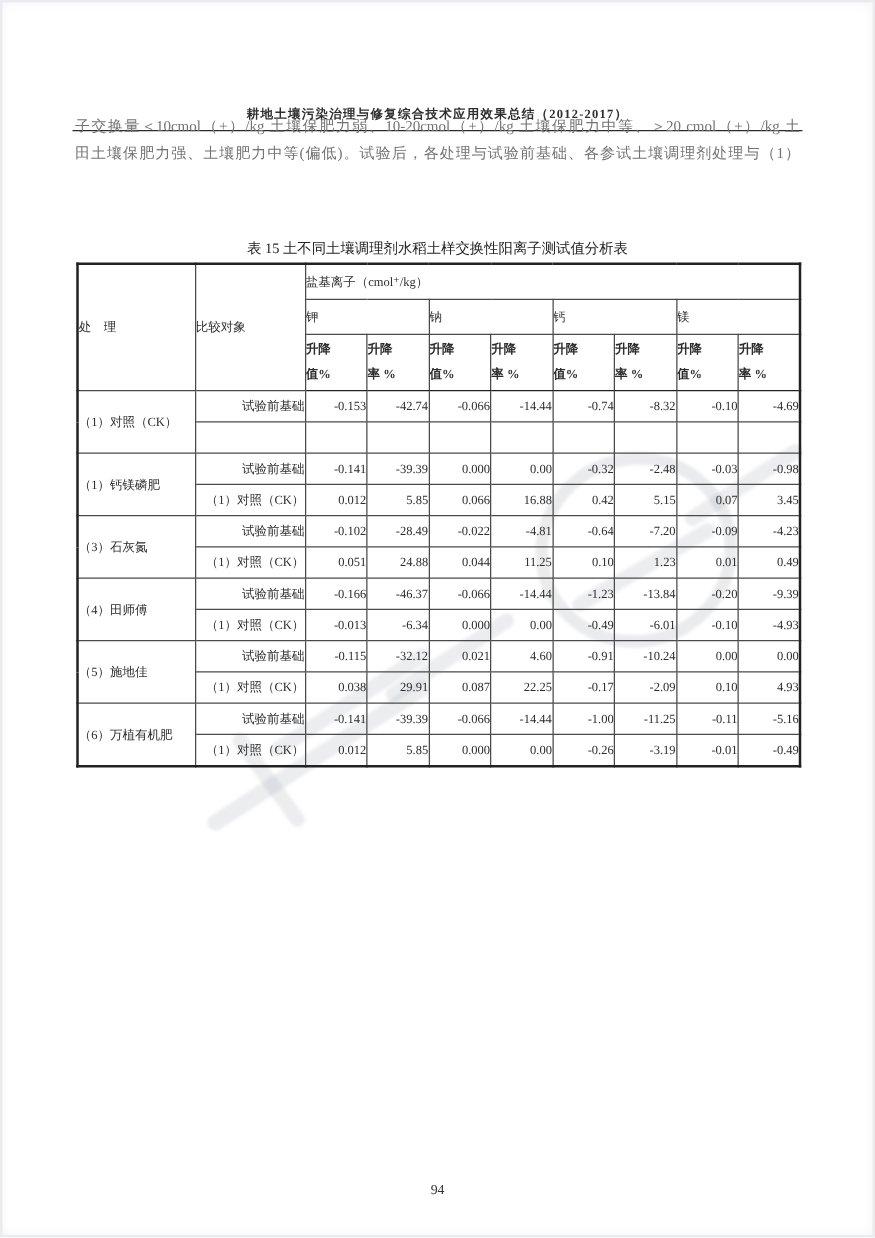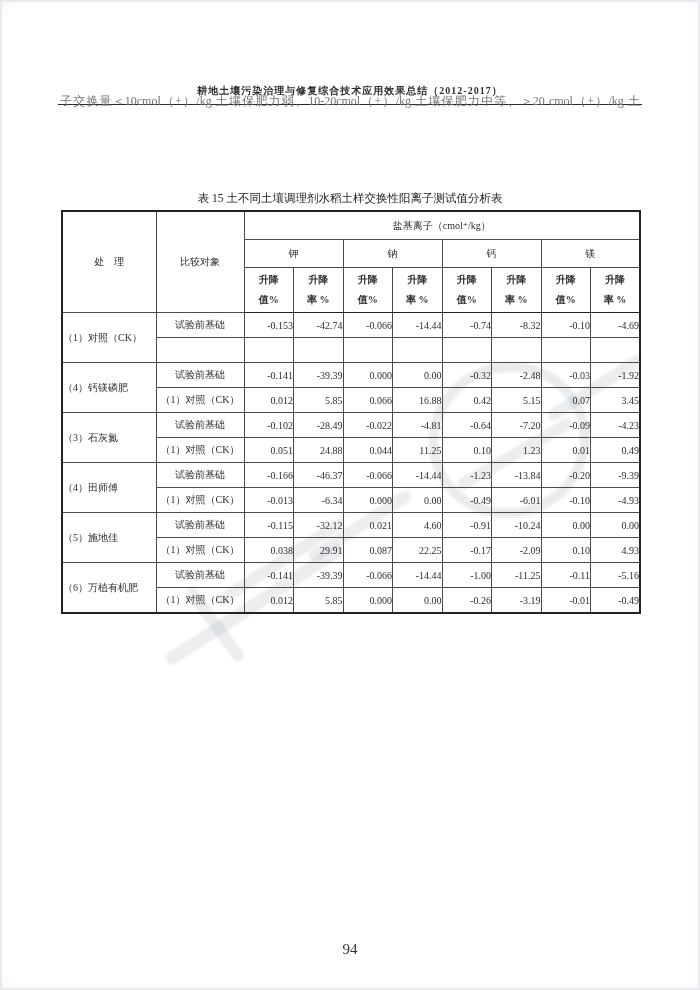--- a/index.html
+++ b/index.html
@@ -30,34 +30,34 @@
   table.data{
     position:absolute;top:210px;left:61px;width:578px;z-index:2;
     border-collapse:collapse;table-layout:fixed;
     font-size:10px;color:#2d2d2d;background:transparent;
     border:2px solid #222;
   }
   table.data th, table.data td{
     border:1px solid #4a4a4a;font-weight:normal;padding:0;
     overflow:hidden;white-space:nowrap;background:transparent;
   }
-  thead th{text-align:center;}
+  thead th{text-align:left;}
   tr.band-1 th{height:27px;}
   tr.band-2 th{height:27px;}
   tr.band-3 th{height:44px;}
   tr.band-3 th .l{line-height:20px;}
   thead tr.band-3 th, thead th.span-head{border-bottom:1.5px solid #222;font-weight:bold;}
   tbody td, tbody th{height:24px;}
   tbody tr.group-start td, tbody tr.group-start th{border-top:1.5px solid #222;}
   td.trt{text-align:left;padding-left:6px;}
-  td.cmp{text-align:center;padding-left:9px;}
+  td.cmp{text-align:right;padding-left:9px;}
   td.val{text-align:right;padding-right:12px;}
   .page-number{
     position:absolute;bottom:32px;left:0;width:700px;z-index:2;
-    text-align:center;font-size:15px;color:#333;
+    text-align:center;font-size:11px;color:#333;
   }
   
   .wm{position:absolute;z-index:1;pointer-events:none;filter:blur(1.2px);}
   .wm-circle{
     left:428px;top:362px;width:142px;height:136px;border-radius:50%;
     border:10px solid rgba(156,163,175,0.22);transform:rotate(-18deg);
   }
   .wm-bar{background:rgba(156,163,175,0.20);border-radius:7px;}
   .wm-b1{left:150px;top:598px;width:210px;height:13px;transform:rotate(-33deg);}
   .wm-b2{left:205px;top:556px;width:150px;height:12px;transform:rotate(-33deg);}
@@ -76,20 +76,21 @@
 <div class="wm wm-bar wm-b2"></div>
 <div class="wm wm-bar wm-b3"></div>
 <div class="wm wm-bar wm-b4"></div>
 <div class="wm wm-bar wm-b5"></div>
 <div class="wm wm-bar wm-b6"></div>
 
 <div class="running-head">耕地土壤污染治理与修复综合技术应用效果总结（2012-2017）</div>
 
 <div class="paragraph" id="paragraph">
     <div class="line fill">子交换量＜10cmol（+）/kg 土壤保肥力弱、10-20cmol（+）/kg 土壤保肥力中等、＞20 cmol（+）/kg 土</div>
+    <div class="line fill">田土壤保肥力强、土壤肥力中等(偏低)。试验后，各处理与试验前基础、各参试土壤调理剂处理与（1）</div>
   </div>
 
 <div class="table-title">表 15 土不同土壤调理剂水稻土样交换性阳离子测试值分析表</div>
 
 <table class="data">
   <colgroup>
     <col style="width:94px">
       <col style="width:88px">
     <col style="width:49.5px">
       <col style="width:49.5px">
@@ -165,30 +166,30 @@
         <td class="val"></td>
         <td class="val"></td>
         <td class="val"></td>
         <td class="val"></td>
         <td class="val"></td>
         <td class="val"></td>
         <td class="val"></td>
         <td class="val"></td>
       </tr>
       <tr class="group-start">
-        <td rowspan="2" class="trt">（4）钙镁磷肥</td>
+        <td rowspan="2" class="trt">（1）钙镁磷肥</td>
         <td class="cmp">试验前基础</td>
         <td class="val">-0.141</td>
         <td class="val">-39.39</td>
         <td class="val">0.000</td>
         <td class="val">0.00</td>
         <td class="val">-0.32</td>
         <td class="val">-2.48</td>
         <td class="val">-0.03</td>
-        <td class="val">-1.92</td>
+        <td class="val">-0.98</td>
       </tr>
       <tr>
         <td class="cmp">（1）对照（CK）</td>
         <td class="val">0.012</td>
         <td class="val">5.85</td>
         <td class="val">0.066</td>
         <td class="val">16.88</td>
         <td class="val">0.42</td>
         <td class="val">5.15</td>
         <td class="val">0.07</td>

